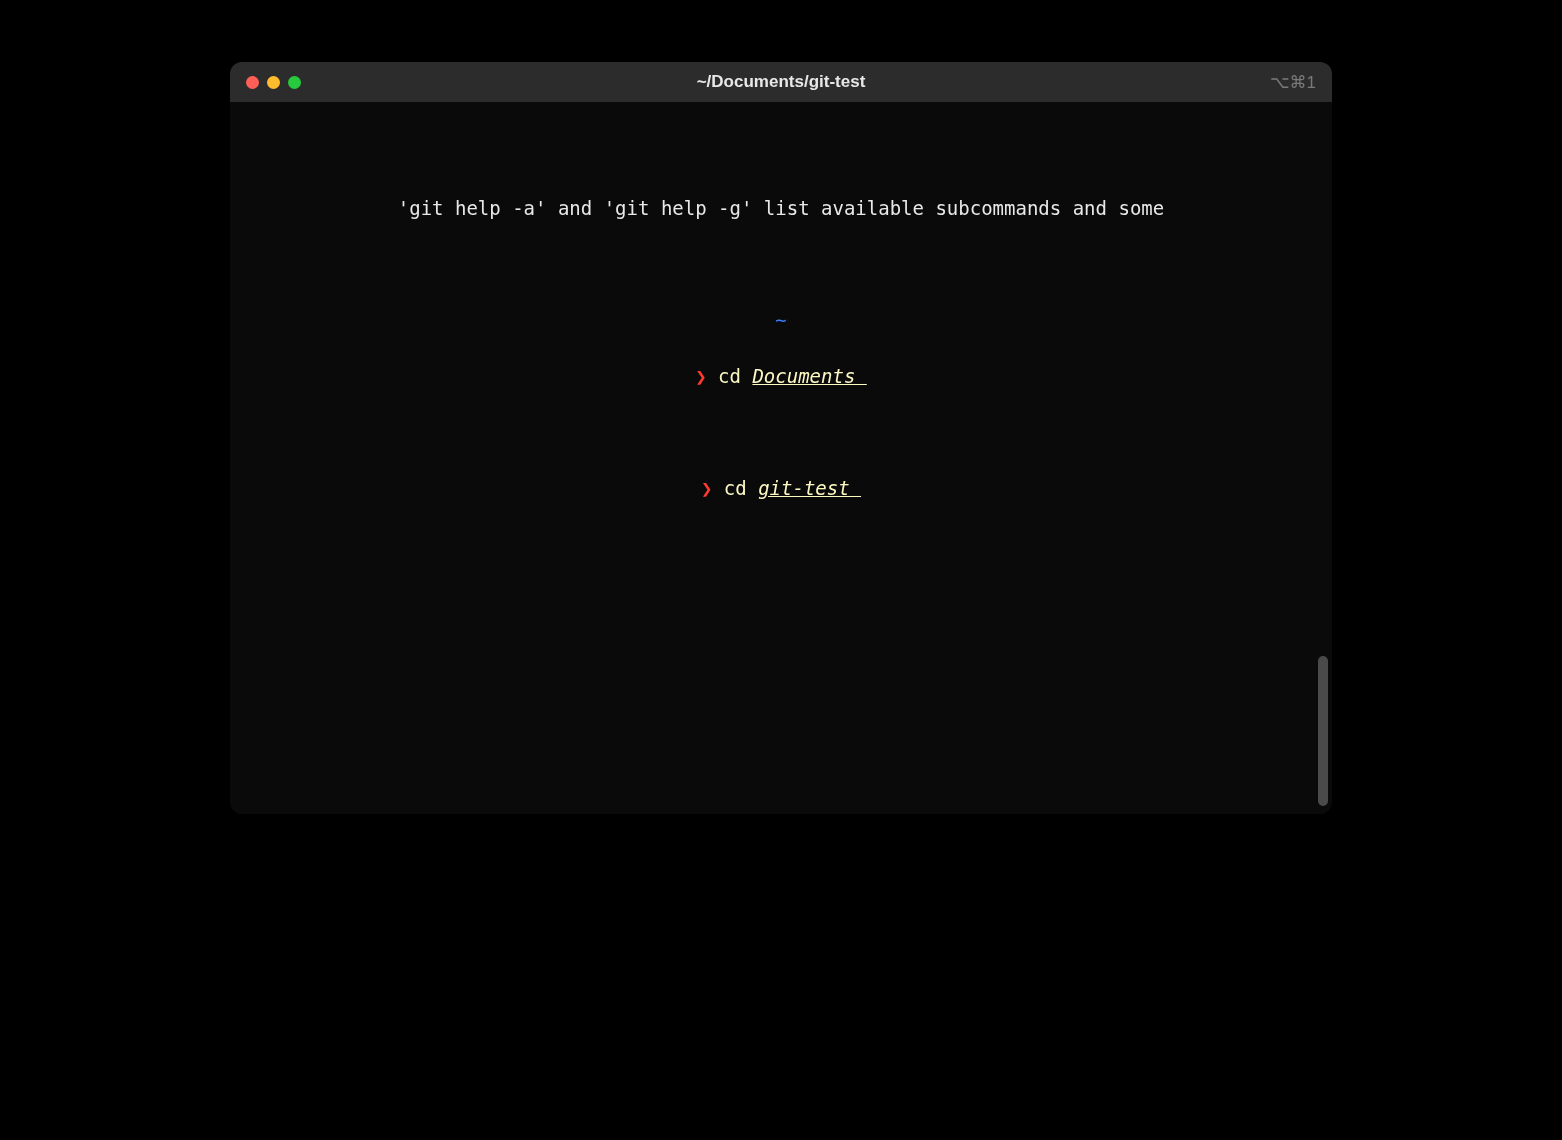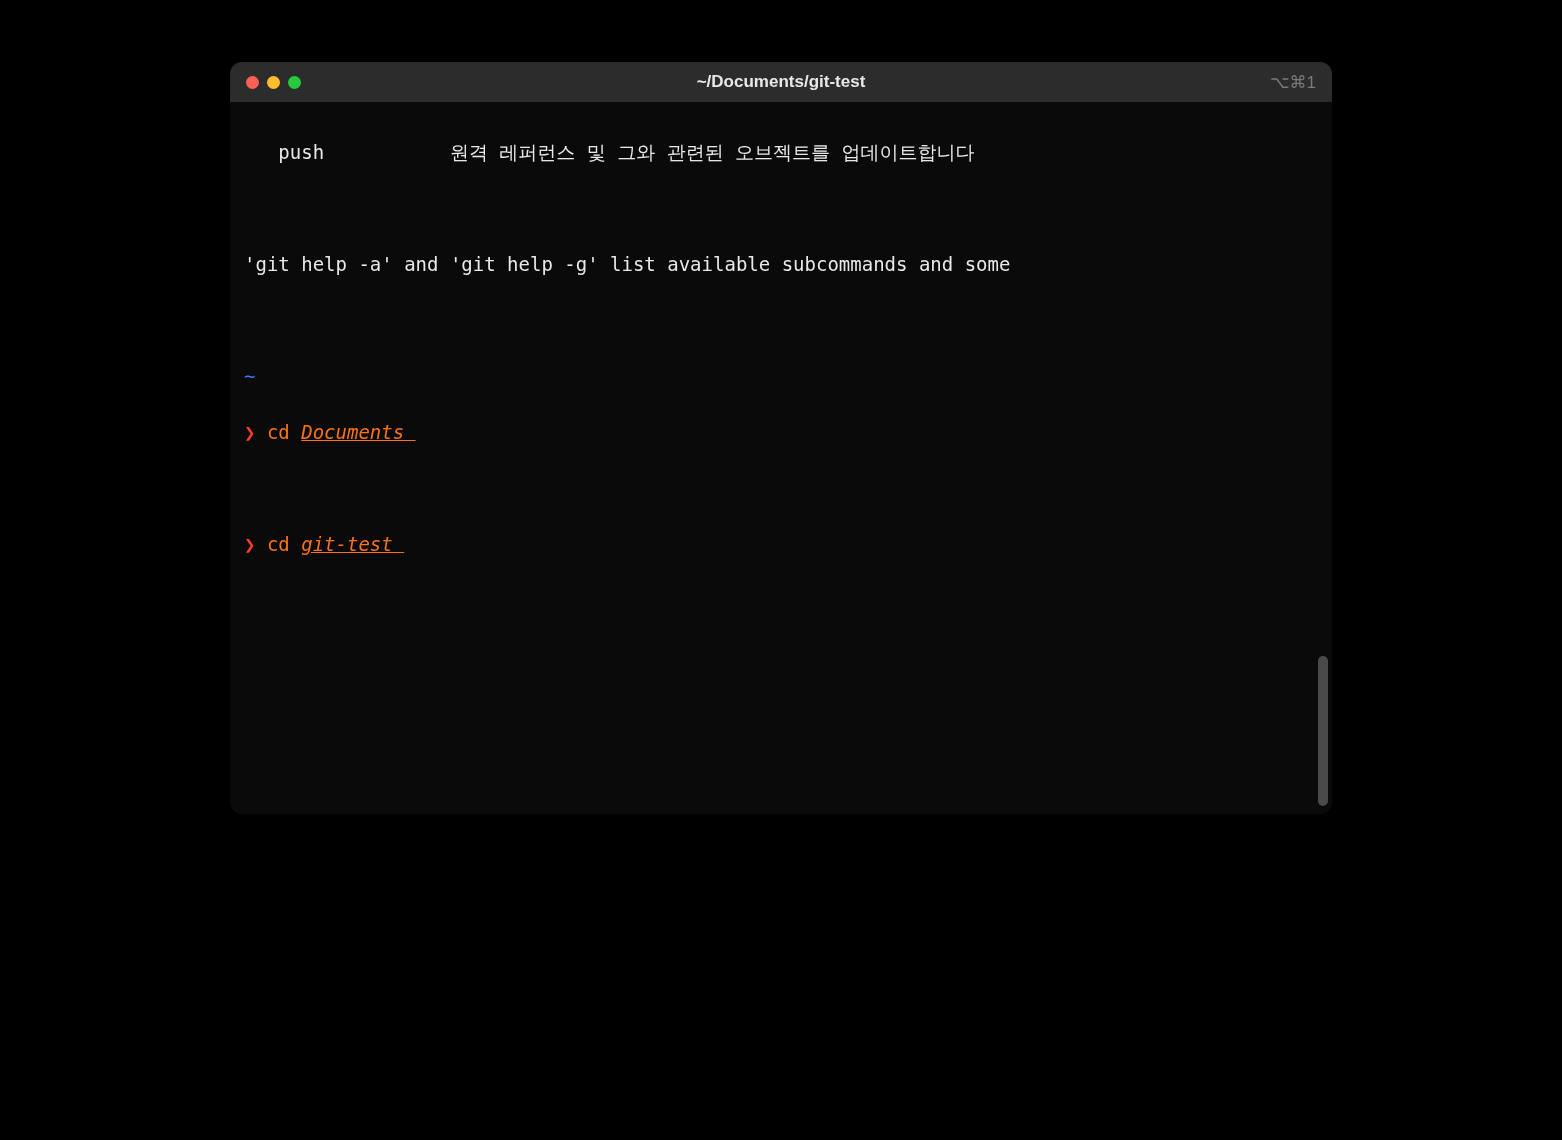--- a/index.html
+++ b/index.html
@@ -14,20 +14,21 @@
     padding-top: 62px;
   }
   .terminal-window {
     width: 1102px;
     height: 752px;
     background: #0a0a0a;
     border-radius: 12px;
     overflow: hidden;
     box-shadow: 0 20px 60px rgba(0,0,0,0.8);
     position: relative;
+    text-align: center;
   }
   .title-bar {
     height: 40px;
     background: #2c2c2c;
     display: flex;
     align-items: center;
     padding: 0 16px;
     position: relative;
   }
   .traffic-lights {
@@ -73,39 +74,38 @@
     position: absolute;
     right: 4px;
     bottom: 8px;
     width: 10px;
     height: 150px;
     background: #4a4a4a;
     border-radius: 5px;
   }
   .c-blue { color: #3d7dff; }
   .c-red { color: #ff3b30; }
-  .c-white { color: #f97316; }
+  .c-white { color: #fef9c3; }
   .underline { text-decoration: underline; font-style: italic; }
   .line { display: block; }
 </style>
 </head>
 <body>
 
 <div class="terminal-window">
   <div class="title-bar">
     <div class="traffic-lights">
       <div class="traffic-light tl-close"></div>
       <div class="traffic-light tl-min"></div>
       <div class="traffic-light tl-max"></div>
     </div>
     <div class="title-text">~/Documents/git-test</div>
     <div class="title-right">⌥⌘1</div>
   </div>
   <div class="terminal-body">
-<span class="line"><span>   push</span><span>           원격 레퍼런스 및 그와 관련된 오브젝트를 업데이트합니다</span></span>
 <span class="line"> </span>
 <span class="line">'git help -a' and 'git help -g' list available subcommands and some</span>
 <span class="line"> </span>
 <span class="line"><span class="c-blue">~</span></span>
 <span class="line"><span class="c-red">❯</span><span class="c-white"> cd </span><span class="c-white underline">Documents </span></span>
 <span class="line"> </span>
 <span class="line"><span class="c-red">❯</span><span class="c-white"> cd </span><span class="c-white underline">git-test </span></span>
 <span class="line"> </span>
 
 

